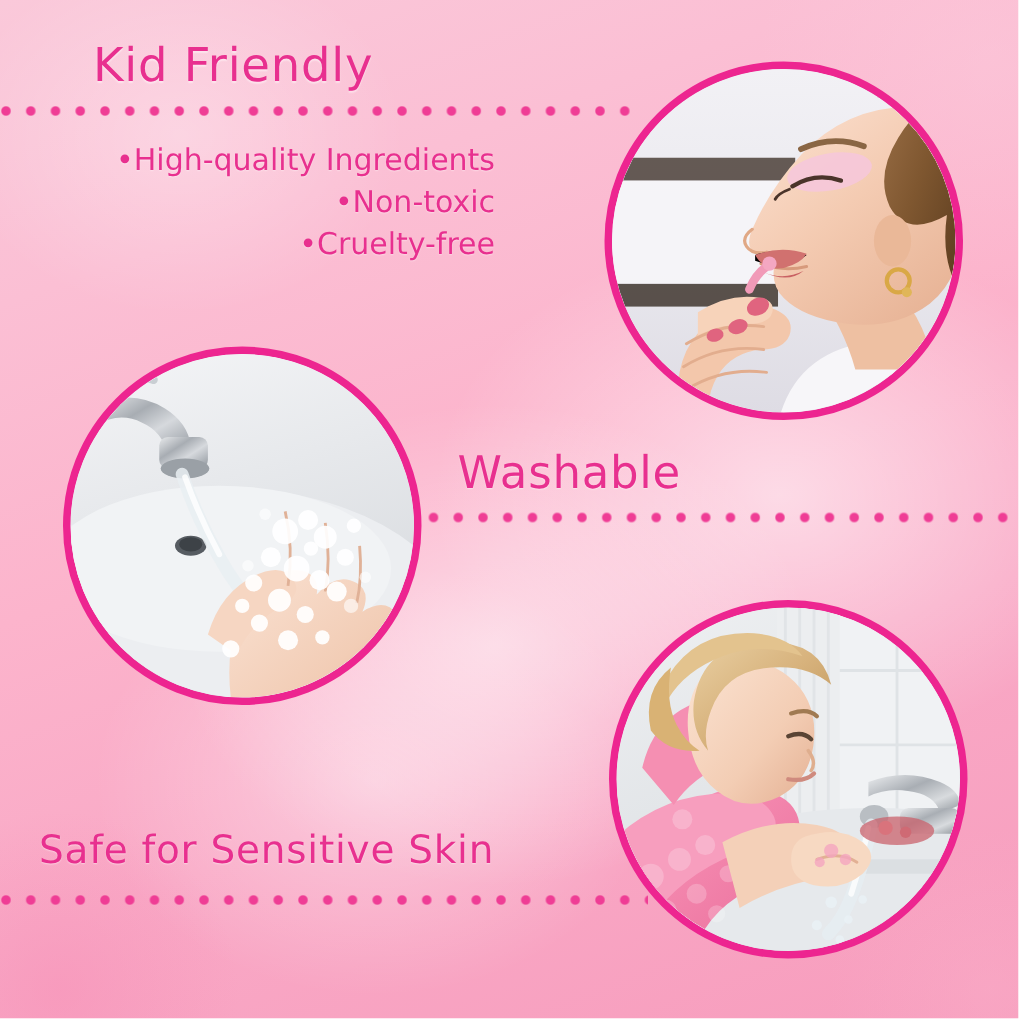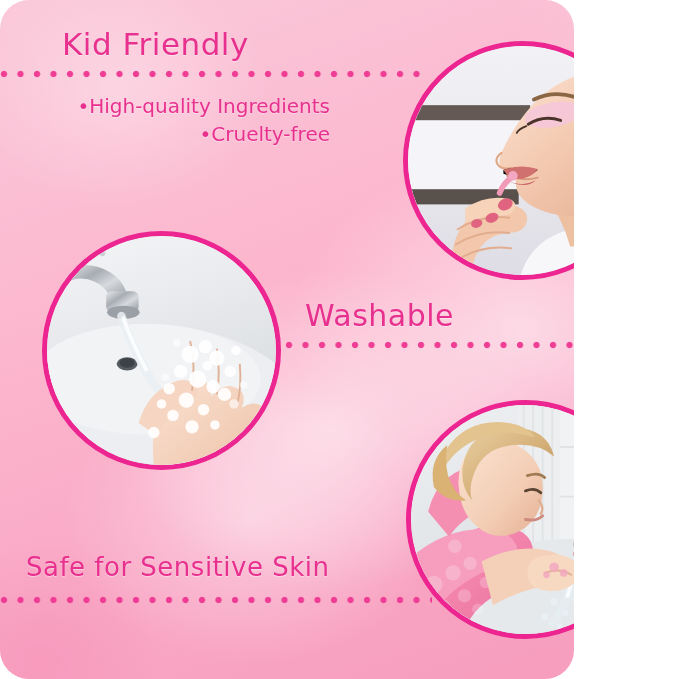--- a/index.html
+++ b/index.html
@@ -3,29 +3,28 @@
 <meta charset="utf-8">
 <style>
   html, body {
     margin: 0; padding: 0;
     width: 679px; height: 679px;
     overflow: hidden;
     font-family: "DejaVu Sans", sans-serif;
   }
   #poster {
     position: relative;
-    width: 574px; height: 679px;
+    width: 679px; height: 679px;
     overflow: hidden;
     background:
       radial-gradient(ellipse 300px 230px at 330px 430px, rgba(255,255,255,0.55) 0%, rgba(255,255,255,0.0) 70%),
       radial-gradient(ellipse 260px 200px at 250px 520px, rgba(255,255,255,0.40) 0%, rgba(255,255,255,0) 72%),
       radial-gradient(ellipse 330px 250px at 520px 330px, rgba(255,255,255,0.55) 0%, rgba(255,255,255,0) 70%),
       radial-gradient(ellipse 200px 160px at 120px 90px, rgba(255,255,255,0.30) 0%, rgba(255,255,255,0) 75%),
       linear-gradient(160deg, #fac9da 0%, #fbbfd4 22%, #fcb4cc 45%, #f9a9c6 68%, #f79dbd 100%);
-    border-radius: 29px;
   }
   .bg-wash {
     position: absolute; inset: 0;
     background:
       radial-gradient(circle 170px at 40px 660px, rgba(246,140,180,0.45), rgba(246,140,180,0) 70%),
       radial-gradient(circle 150px at 660px 660px, rgba(250,180,205,0.35), rgba(250,180,205,0) 72%),
       radial-gradient(circle 210px at 660px 40px, rgba(252,205,222,0.40), rgba(252,205,222,0) 74%);
     pointer-events: none;
   }
 
@@ -90,20 +89,21 @@
 
 <div id="poster">
   <div class="bg-wash"></div>
 
   <div class="heading" id="title-kid-friendly">Kid Friendly</div>
 
   <div class="dots" id="dots-top"></div>
 
   <div id="bullets">
     <span class="line">•High-quality Ingredients</span>
+    <span class="line">•Non-toxic</span>
     <span class="line">•Cruelty-free</span>
   </div>
 
   <div class="photo-circle" id="circle-lipgloss">
     <div class="photo-inner">
       <svg viewBox="0 0 240 240" preserveAspectRatio="xMidYMid slice">
         <defs>
           <linearGradient id="wallA" x1="0" y1="0" x2="0" y2="1">
             <stop offset="0%" stop-color="#f2f1f5"></stop>
             <stop offset="55%" stop-color="#e9e8ee"></stop>

